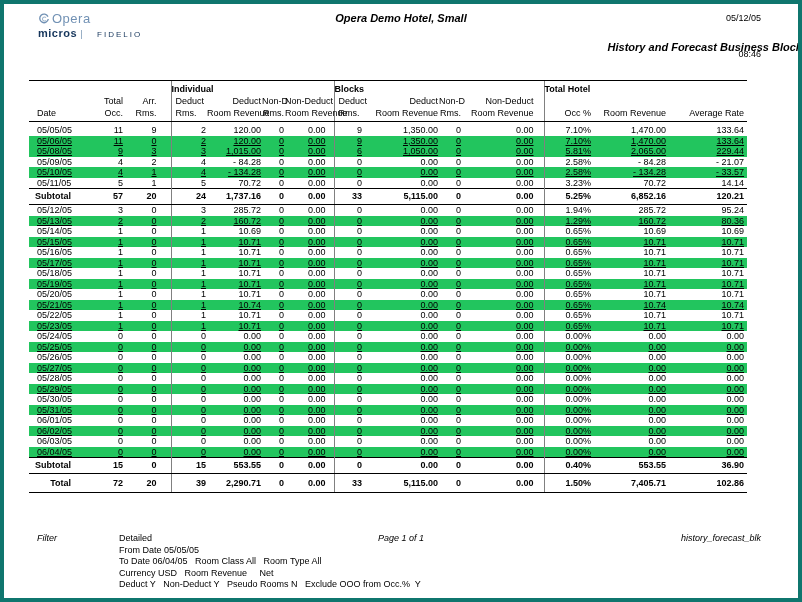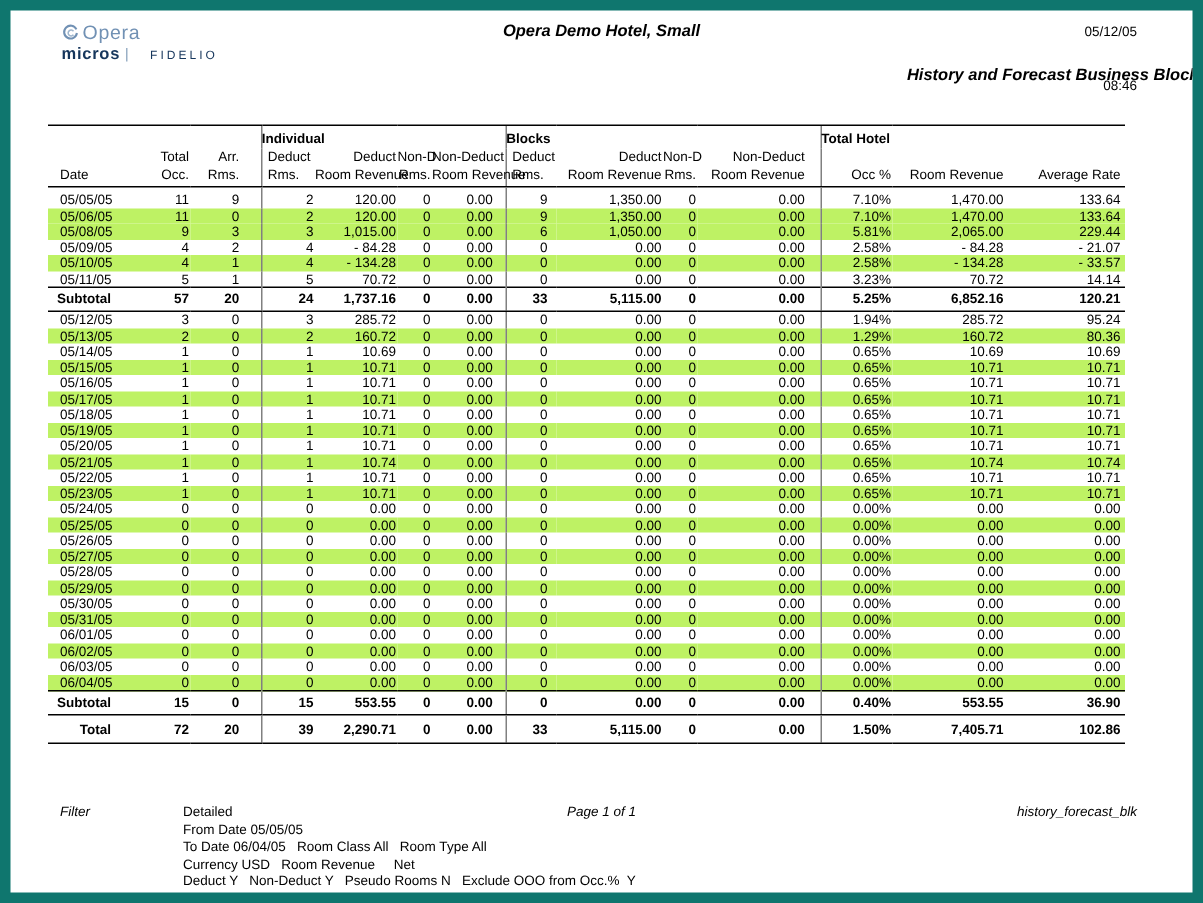--- a/index.html
+++ b/index.html
@@ -1,20 +1,20 @@
 <!DOCTYPE html>
 <html><head>
 <meta charset="utf-8">
 <style>
   * { margin:0; padding:0; box-sizing:border-box; }
   html,body { background:#e8e8e8; }
   body { font-family:"Liberation Sans", sans-serif; }
   .page {
     position:relative; width:802px; height:602px;
-    background:#ffffff; border:7px solid #0f766e; overflow:hidden;
+    background:#ffffff; border:4px solid #0f766e; overflow:hidden;
   }
   
   .logo { position:absolute; left:18px; top:7px; }
   .logo-row1 { display:flex; align-items:center; gap:2px; margin-left:16px; }
   .logo-brand { font-size:13px; color:#7191b4; letter-spacing:0.5px; }
   .logo-row2 { display:flex; align-items:baseline; margin-top:1px; }
   .logo-company { font-size:11px; font-weight:bold; color:#16365c; letter-spacing:0.5px;margin-left:16px; }
   .logo-product { font-size:8px; color:#16365c; letter-spacing:2px; border-left:1px solid #9ab0c6; margin-left:4px; padding-left:15px; }
   
   .hotel-name { position:absolute; top:8px; left:0; width:100%; text-align:center;
@@ -35,21 +35,21 @@
   tbody td { height:10.5px; line-height:10.5px; }
   tbody tr:first-child td { padding-top:3px; height:13.5px; }
   .c0 { text-align:left; padding-left:8px; }
   .c2 { padding-right:14px; }
   .c6 { padding-right:8px; }
   .c7 { padding-right:6px; }
   .c10 { padding-right:10px; }
   .c13 { padding-right:3px; }
   .hl { text-align:left; padding-left:4px; padding-right:0; }
   .gs { border-left:1px solid #808080; }
-  tr.alt { background:#bef264; }
+  tr.alt { background:#22c55e;text-decoration:underline; }
   tr.sub td { font-weight:bold; border-top:1px solid #000; border-bottom:1px solid #000;
     height:16px; line-height:14px; padding-bottom:1px; }
   tr.grand td { font-weight:bold; border-bottom:1px solid #000;
     height:19px; line-height:13px; padding-bottom:2px; }
   td.lab { text-align:right; padding-left:0; padding-right:16px; }
   
   .footer-filter { position:absolute; left:33px; top:529px; font-size:9px; display:flex; }
   .filter-label { font-style:italic; width:82px; }
   .filter-lines div { white-space:pre; line-height:11.5px; }
   .page-indicator { position:absolute; top:529px; left:0; width:100%;

